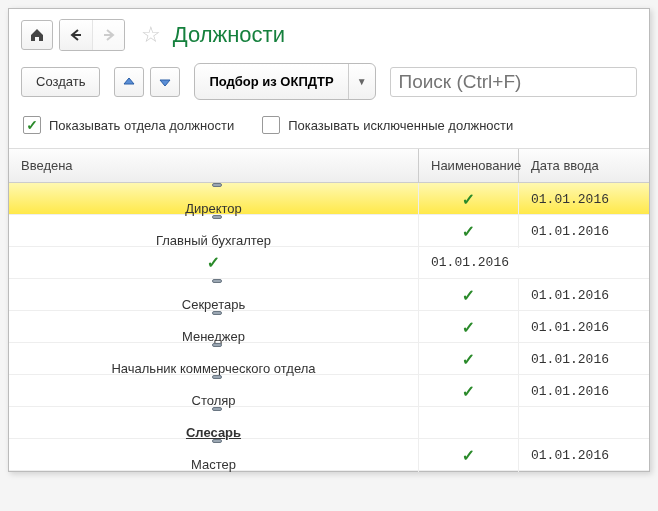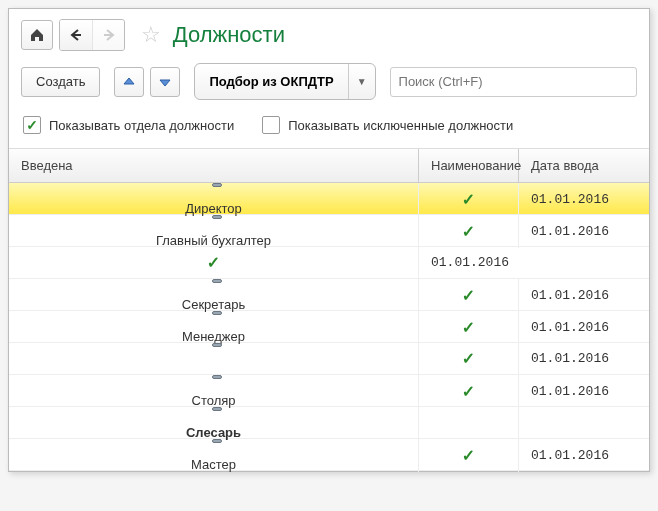--- a/index.html
+++ b/index.html
@@ -111,21 +111,21 @@
     padding: 0 8px;
     color: #666;
     font-size: 10px;
   }
   .search-box {
     height: 30px;
     border: 1px solid #ccc;
     border-radius: 3px;
     padding: 0 8px;
     color: #999;
-    font-size: 13px;
+    font-size: 19px;
     flex: 1;
     outline: none;
     background: #fff;
     min-width: 100px;
   }
   .checkbox-row {
     display: flex;
     align-items: center;
     padding: 10px 14px 14px 14px;
     gap: 8px;
@@ -202,21 +202,21 @@
     border-radius: 2px;
     margin-left: 6px;
     flex-shrink: 0;
   }
   .td-check {
     justify-content: center;
     color: #2a8a2a;
     font-size: 16px;
     font-weight: bold;
   }
-  .bold { font-weight: bold; }
+  .bold { font-weight: bold; text-decoration: underline; }
 </style>
 </head>
 <body>
 
 <div class="window">
 
   <div class="header-row">
     <div class="icon-btn">
       <svg width="16" height="16" viewBox="0 0 16 16">
         <path d="M2 8 L8 2 L14 8 L14 14 L10 14 L10 10 L6 10 L6 14 L2 14 Z" fill="#444"></path>
@@ -307,20 +307,21 @@
           <div class="td td-name">
             <div class="bullet"></div>
             <span>Менеджер</span>
           </div>
           <div class="td td-check">✓</div>
           <div class="td">01.01.2016</div>
         </div>
         <div class="table-row">
           <div class="td td-name">
             <div class="bullet"></div>
+            <span>Начальник коммерческого отдела</span>
           </div>
           <div class="td td-check">✓</div>
           <div class="td">01.01.2016</div>
         </div>
         <div class="table-row">
           <div class="td td-name">
             <div class="bullet"></div>
             <span>Столяр</span>
           </div>
           <div class="td td-check">✓</div>

